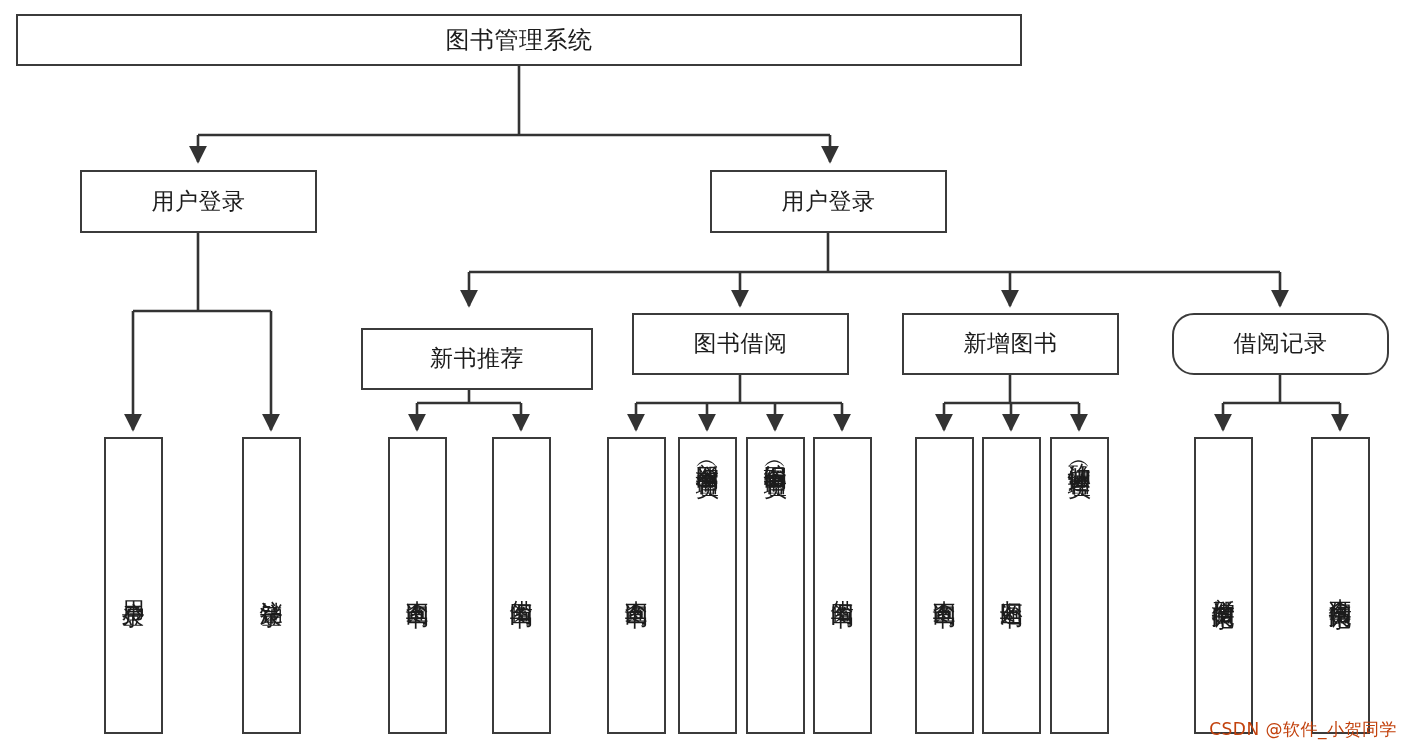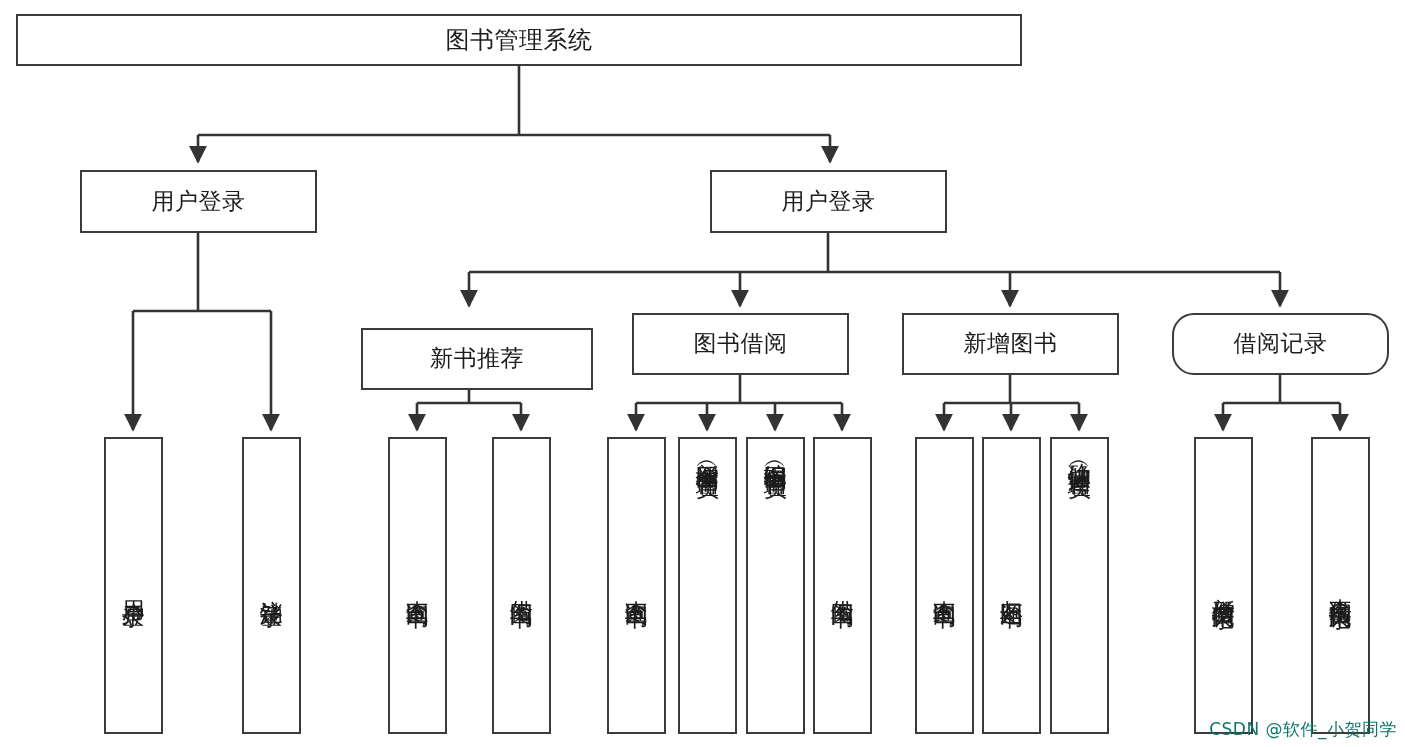--- a/index.html
+++ b/index.html
@@ -62,21 +62,21 @@
   }
   .node-box.vertical.centered {
     align-items: center;
     padding-top: 0;
   }
   #watermark {
     position: absolute;
     right: 8px;
     bottom: 6px;
     font-size: 17px;
-    color: #0f766e;
+    color: #c2410c;
     letter-spacing: 0.5px;
     white-space: nowrap;
     pointer-events: none;
   }
 </style>
 </head>
 <body>
 
 <div id="diagram-root">
 

